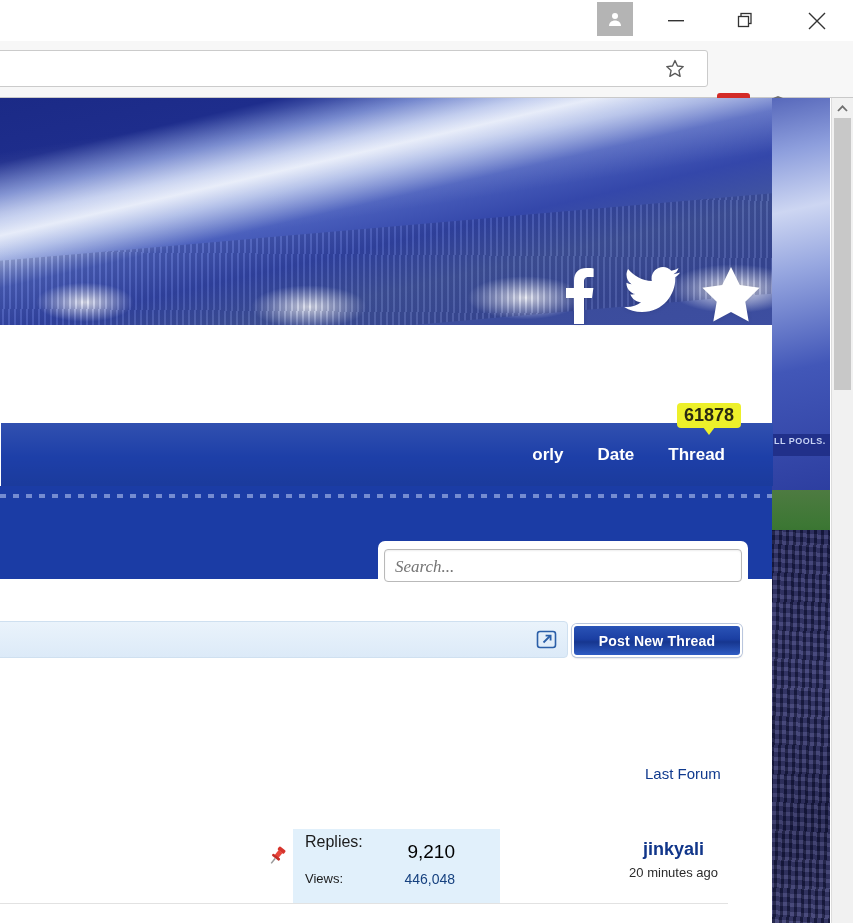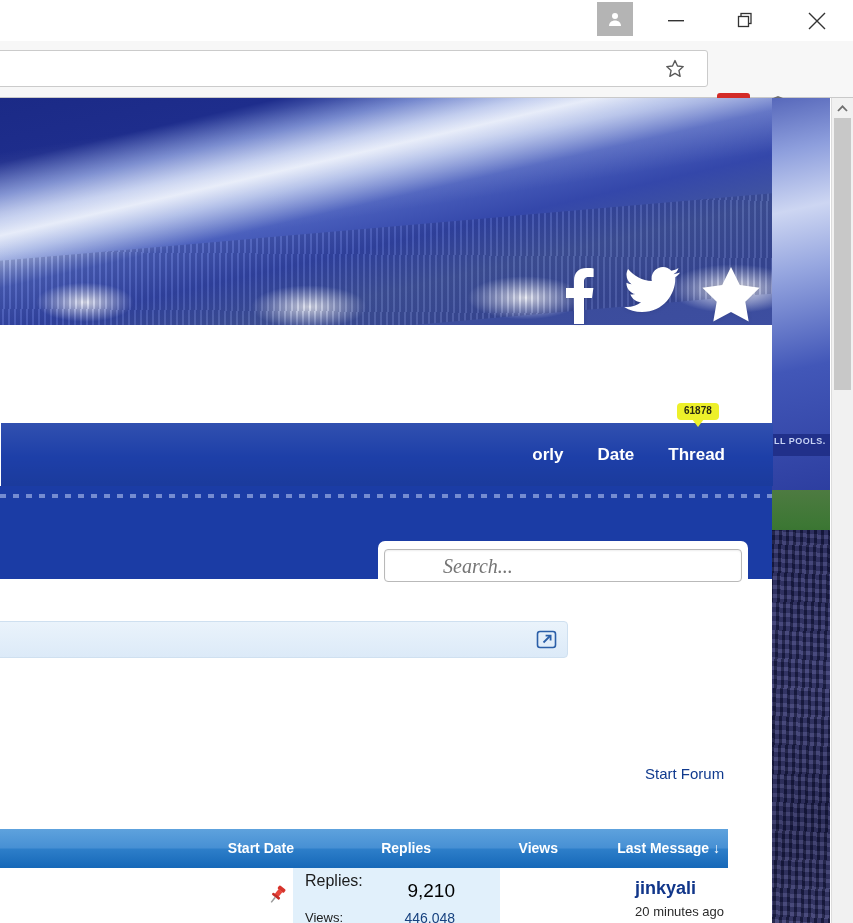--- a/index.html
+++ b/index.html
@@ -88,38 +88,38 @@
   .soc-tw{left:624px;}
   .soc-st{left:702px;}
 
   
   .navbar{position:absolute;left:1px;top:325px;width:772px;height:63px;background:#1d3fa8;}
   .navbar .navsheen{position:absolute;left:0;top:0;width:100%;height:63px;
     background:linear-gradient(180deg,rgba(255,255,255,.09),rgba(255,255,255,0) 55%,rgba(0,0,0,.07));}
   .nav-links{position:absolute;right:48px;top:0;height:63px;display:flex;align-items:center;gap:34px;}
   .nav-links a{color:#ffffff;font-size:17px;font-weight:bold;text-decoration:none;}
   .alert-badge{position:absolute;left:677px;top:305px;background:#edf02a;color:#2a2a12;
-    font-size:10px;font-weight:bold;padding:3px 7px 4px;border-radius:4px;line-height:1;}
+    font-size:18px;font-weight:bold;padding:3px 7px 4px;border-radius:4px;line-height:1;}
   .alert-badge:after{content:"";position:absolute;left:50%;margin-left:-6px;bottom:-7px;
     width:0;height:0;border-left:6px solid transparent;border-right:6px solid transparent;
     border-top:8px solid #edf02a;}
 
   
   .subblue{position:absolute;left:0;top:388px;width:772px;height:93px;background:#1b3ca5;}
   .subblue .line{position:absolute;left:0;top:8px;width:100%;height:4px;
     background:repeating-linear-gradient(90deg, rgba(190,205,245,.55) 0 6px, rgba(27,60,165,0) 6px 13px);}
 
   
   .searchpanel{position:absolute;left:378px;top:443px;width:370px;height:48px;background:#ffffff;
                border-radius:7px 7px 0 0;}
   .searchbox{position:absolute;left:384px;top:451px;width:358px;height:33px;background:#fff;
     border:1px solid #b9b9b9;border-radius:4px;box-sizing:border-box;
     box-shadow:inset 0 1px 2px rgba(0,0,0,.07);}
   .searchbox input{position:absolute;left:8px;top:4px;width:340px;height:23px;border:0;outline:0;
-    font-family:"Liberation Serif", serif;font-style:italic;font-size:20px;color:#9b9b9b;background:transparent;margin-left:48px;}
+    font-family:"Liberation Serif", serif;font-style:italic;font-size:17px;color:#9b9b9b;background:transparent;}
 
   
   .content{position:absolute;left:0;top:481px;width:772px;height:344px;background:#fff;}
 
   
   .crumbbar{position:absolute;left:-10px;top:523px;width:578px;height:37px;
     background:linear-gradient(180deg,#eaf3fb,#dceaf8);border:1px solid #cfe0f0;
     border-radius:4px;box-sizing:border-box;}
   .crumb-ext{position:absolute;left:536px;top:531px;width:22px;height:21px;}
 
@@ -142,21 +142,21 @@
   .th-last{right:8px;}
 
   .row{position:relative;height:74px;border-bottom:1px solid #e2e2e2;background:#fff;}
   .row .statcol{position:absolute;left:293px;top:0;width:207px;height:74px;background:#e1f0fb;}
   .row .icons{position:absolute;top:16px;right:440px;display:flex;gap:8px;align-items:center;}
   .row .stat-line{position:absolute;left:305px;font-size:16px;color:#1b1b1b;}
   .row .stat-line.s1{top:4px;}
   .row .stat-line.s2{top:42px;font-size:13px;}
   .row .v1{top:12px;font-size:19px;right:273px;position:absolute;color:#000000;}
   .row .v2{top:42px;font-size:14px;right:273px;position:absolute;color:#16417f;}
-  .row .lastmsg{position:absolute;right:4px;top:10px;text-align:left;}
+  .row .lastmsg{position:absolute;right:10px;top:10px;text-align:center;}
   .row .lm-user{display:block;font-size:18px;color:#11368a;font-weight:bold;text-decoration:none;}
   .row .lm-time{display:block;font-size:13px;color:#2b2b2b;margin-top:5px;}
 
   
   .scrollbar{position:absolute;left:831px;top:98px;width:22px;height:825px;background:#f1f1f1;
              border-left:1px solid #dcdcdc;}
   .sb-up{position:absolute;left:0;top:0;width:21px;height:18px;display:flex;align-items:center;justify-content:center;}
   .sb-thumb{position:absolute;left:2px;top:20px;width:17px;height:272px;background:#c8c8c8;}
 </style>
 </head>
@@ -280,30 +280,25 @@
       </div>
 
       <div class="crumbbar"></div>
       <span class="crumb-ext">
         <svg width="22" height="21" viewBox="0 0 22 21">
           <rect x="1.5" y="2.5" width="18" height="16" rx="2.5" fill="none" stroke="#2b5fa8" stroke-width="1.6"></rect>
           <path d="M7.5 13.5 L14 7" stroke="#2b5fa8" stroke-width="1.8" fill="none"></path>
           <path d="M9.6 6.6 H14.6 V11.6" stroke="#2b5fa8" stroke-width="1.8" fill="none"></path>
         </svg>
       </span>
-
-      <a class="watch-forum">Start Forum</a>
+      <div class="btn-post">Post New Thread</div>
+
+      <a class="watch-forum">Last Forum</a>
 
       <div class="tbl">
-        <div class="tbl-head">
-          <span class="th th-start">Start Date</span>
-          <span class="th th-replies">Replies</span>
-          <span class="th th-views">Views</span>
-          <span class="th th-last"><span>Last Message</span> <span>↓</span></span>
-        </div>
 
         <div class="row">
           <div class="statcol"></div>
           <div class="icons">
             <span>
               <svg width="22" height="22" viewBox="0 0 22 22">
                   <g transform="rotate(38 11 11)">
                     <rect x="7" y="1.5" width="8" height="4" rx="1.2" fill="#d6342c"></rect>
                     <rect x="8.6" y="5.2" width="4.8" height="6.5" fill="#e8453b"></rect>
                     <rect x="6.4" y="11.2" width="9.2" height="2.6" rx="1" fill="#c62d26"></rect>

